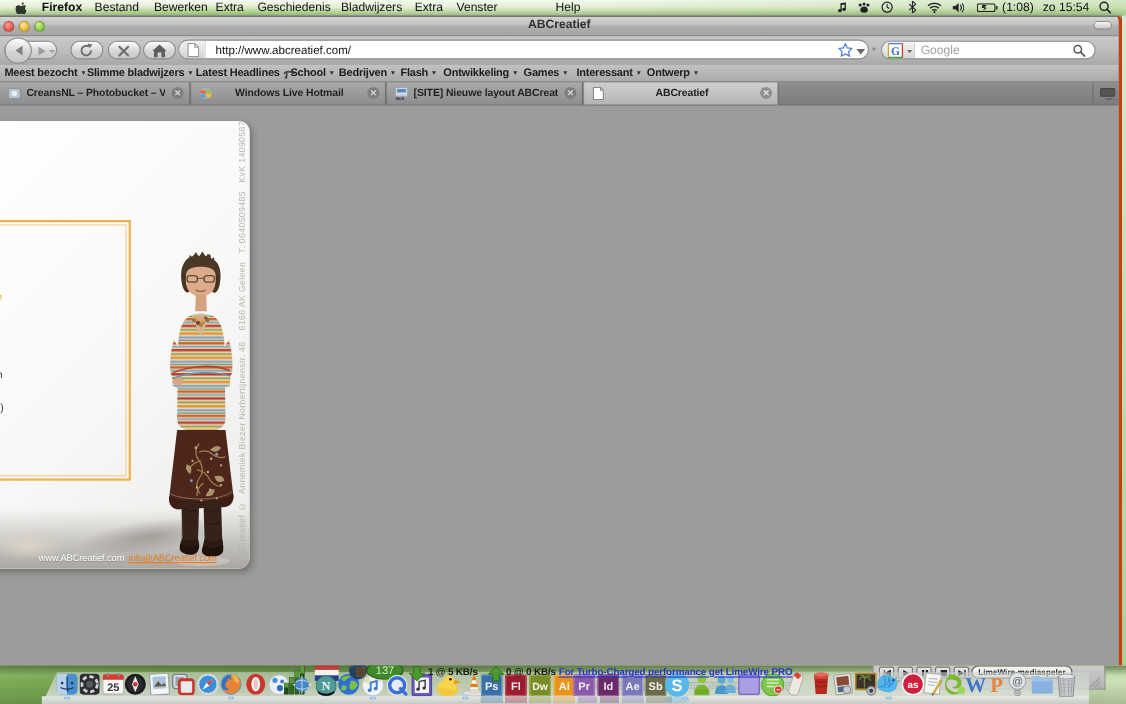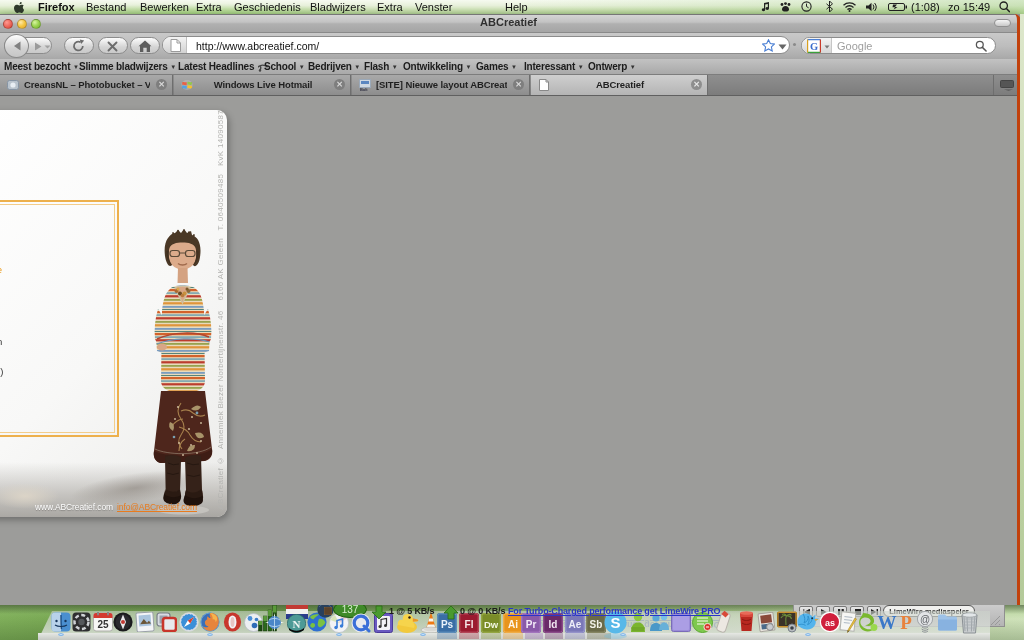--- a/index.html
+++ b/index.html
@@ -147,21 +147,21 @@
   <svg class="abs" style="left:866px; top:2px;" width="11" height="10" viewBox="0 0 11 10">
       <path d="M0 3.5 H2.5 L5.5 0.8 V9.2 L2.5 6.5 H0 Z" fill="#222"></path>
       <path d="M7 2.5 A4 4 0 0 1 7 7.5 M8.6 1 A6.3 6.3 0 0 1 8.6 9" stroke="#222" stroke-width="1" fill="none"></path>
     </svg>
   <svg class="abs" style="left:888px; top:3px;" width="19" height="8" viewBox="0 0 19 8">
       <rect x="0.5" y="0.5" width="16" height="7" rx="1.5" fill="none" stroke="#222"></rect>
       <rect x="17.5" y="2.5" width="1.5" height="3" fill="#222"></rect>
       <path d="M5 1.5 L9 1.5 L7 4 L9.5 4 L5.5 6.8 L7 4.3 L4.5 4.3 Z" fill="#222"></path>
     </svg>
   <span class="mi" style="left:911px;">(1:08)</span>
-  <span class="mi" style="left:948px;">zo 15:49</span>
+  <span class="mi" style="left:948px;">zo 15:54</span>
   <svg class="abs" style="left:999px; top:1px;" width="11" height="12" viewBox="0 0 11 12">
       <circle cx="4.7" cy="4.7" r="3.7" fill="none" stroke="#222" stroke-width="1.3"></circle>
       <path d="M7.4 7.4 L10.3 10.6" stroke="#222" stroke-width="1.5" stroke-linecap="round"></path>
     </svg>
 </div>
 
 <div id="win">
   <div id="titlebar">
     <div class="light" style="left:3px;  background:radial-gradient(circle at 35% 30%,#ff9990,#ee6a5f 50%,#d3402f);"></div>
     <div class="light" style="left:17px; background:radial-gradient(circle at 35% 30%,#ffe9a8,#f5c63f 50%,#e0a32e);"></div>

